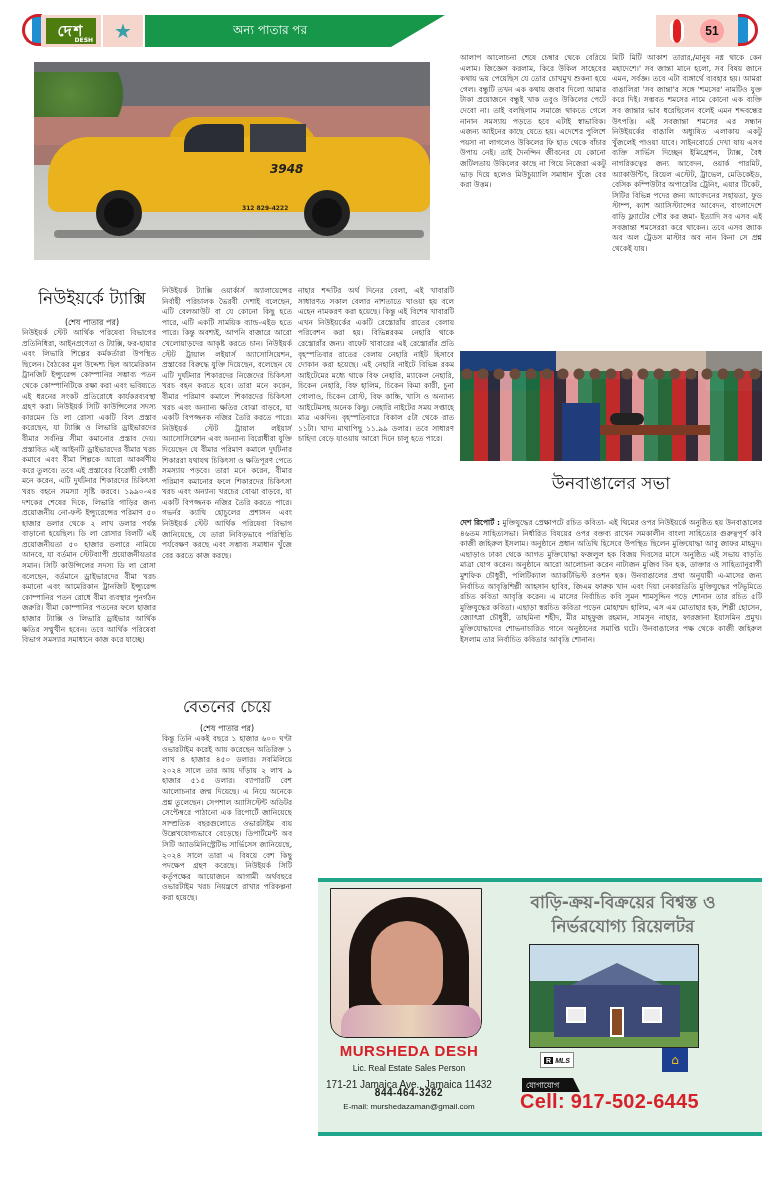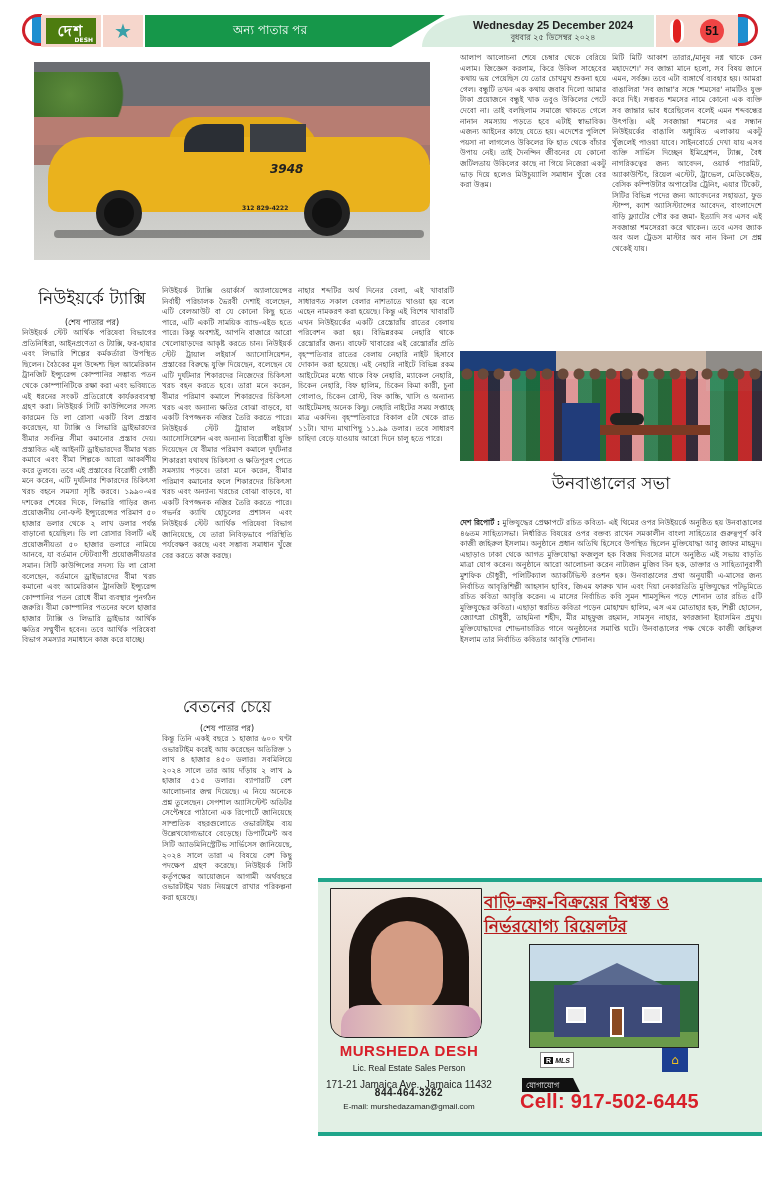--- a/index.html
+++ b/index.html
@@ -12,21 +12,21 @@
   .hdr .logo { position: absolute; left: 19px; top: -3px; width: 60px; height: 32px; background: #f6d6cc; display:flex; align-items:center; justify-content:center; }
   .hdr .logo .mark { width: 50px; height: 26px; background: #4d7c0f; color:#fff; font-weight:bold; font-size: 15px; letter-spacing: 2px; display:flex; align-items:center; justify-content:center; position:relative; }
   .hdr .logo .mark small { position:absolute; right:3px; bottom:1px; font-size:6px; letter-spacing:0; }
   .hdr .liberty { position: absolute; left: 81px; top: -3px; width: 40px; height: 32px; background: #f6d6cc; display:flex; align-items:center; justify-content:center; color:#3aa0a8; font-size: 20px; }
   .hdr .band { position: absolute; left: 123px; top: -3px; width: 300px; height: 32px; background: #16974a; color: #fff; font-size: 12px; display:flex; align-items:center; justify-content:center; padding-right: 50px; clip-path: polygon(0 0, 100% 0, 82% 100%, 0 100%); }
   .hdr .date { position: absolute; left: 400px; top: -3px; width: 232px; height: 32px; background: #d9ede0; display:flex; flex-direction:column; align-items:center; justify-content:center; padding-left: 30px; border-top-left-radius: 60px 40px; }
   .hdr .date .en { font-family: "Liberation Sans", sans-serif; font-weight: bold; font-size: 11px; color:#222; }
   .hdr .date .bn { font-size: 8px; color:#333; }
   .hdr .pg { position: absolute; left: 634px; top: -3px; width: 84px; height: 32px; background: #f6d6cc; }
   .hdr .pg .icon { position:absolute; left: 14px; top: 4px; width: 14px; height: 24px; background:#e02020; border-radius: 7px; border-left: 3px solid #fff; border-right: 3px solid #fff; }
-  .hdr .pg .num { position:absolute; left: 44px; top: 4px; width: 24px; height: 24px; border-radius: 50%; background:#ef4444; font-family:"Liberation Sans",sans-serif; font-weight:bold; font-size: 12px; display:flex; align-items:center; justify-content:center; }
+  .hdr .pg .num { position:absolute; left: 44px; top: 4px; width: 24px; height: 24px; border-radius: 50%; background:#fca5a5; font-family:"Liberation Sans",sans-serif; font-weight:bold; font-size: 12px; display:flex; align-items:center; justify-content:center; }
   .hdr .circ-r { position: absolute; left: 716px; top: -4px; width: 20px; height: 32px; border-radius: 0 16px 16px 0; border: 3px solid #d0202a; border-left: none; background: linear-gradient(90deg,#1e8fd0 0 60%, #fff 60% 100%); }
 
   
   .taxi { position: absolute; left: 34px; top: 62px; width: 396px; height: 198px; overflow:hidden;
     background: linear-gradient(180deg, #6b6d72 0 22%, #b77d72 22% 42%, #a5776f 42% 52%, #c9c9c6 52% 100%); }
   .taxi .road { position:absolute; left:0; right:0; bottom:0; height: 48%; background: linear-gradient(180deg,#c2c2be,#d6d6d2); }
   .taxi .bush { position:absolute; left: 0; top: 10px; width: 120px; height: 45px; background: radial-gradient(circle at 30% 50%, #5b8a3a, #3f6b2a 60%, transparent 62%); }
   .taxi .car { position:absolute; left: 14px; top: 75px; width: 382px; height: 75px; background: #eab21d; border-radius: 40px 30px 10px 10px; }
   .taxi .roof { position:absolute; left: 135px; top: 55px; width: 150px; height: 38px; background: #e3aa18; border-radius: 40px 60px 0 0; }
   .taxi .win1 { position:absolute; left: 150px; top: 62px; width: 60px; height: 28px; background:#2a2e34; border-radius: 20px 4px 0 0; }
@@ -58,21 +58,21 @@
   .ad { position:absolute; left: 318px; top: 878px; width: 444px; height: 258px; background: #e2f0e5; border-top: 4px solid #1fa58a; border-bottom: 4px solid #1fa58a; }
   .ad .portrait { position:absolute; left: 12px; top: 6px; width: 152px; height: 150px; border: 1.5px solid #222; border-radius: 0 0 16px 16px; overflow:hidden; background: linear-gradient(180deg,#f2e6de,#e6cfc2); }
   .ad .portrait .hair { position:absolute; left: 18px; top: 8px; width: 120px; height: 150px; background:#1c1410; border-radius: 60px 60px 20px 20px; }
   .ad .portrait .face { position:absolute; left: 40px; top: 32px; width: 72px; height: 92px; background:#d49c84; border-radius: 40px 40px 36px 36px; }
   .ad .portrait .scarf { position:absolute; left: 10px; top: 116px; width: 140px; height: 40px; background: linear-gradient(90deg,#d6a8b8,#e8d2b8,#c890b0); border-radius: 20px 20px 0 0; }
   .ad .name { position:absolute; left: 6px; top: 160px; width: 170px; text-align:center; font-family: "Liberation Sans", sans-serif; font-weight:bold; color:#d8202a; font-size: 15px; letter-spacing: .5px; }
   .ad .lic { position:absolute; left: 0; top: 181px; width: 182px; text-align:center; font-family: "Liberation Sans", sans-serif; font-size: 8.5px; color:#222; }
   .ad .addr { position:absolute; left: 0; top: 197px; width: 182px; text-align:center; font-family: "Liberation Sans", sans-serif; font-size: 10px; color:#222; }
   .ad .phone { position:absolute; left: 0; top: 205px; width: 182px; text-align:center; font-family: Liberation Sans, sans-serif; font-weight:bold; font-size: 10px; color:#222; letter-spacing:.5px; }
   .ad .email { position:absolute; left: 0; top: 220px; width: 182px; text-align:center; font-family: "Liberation Sans", sans-serif; font-size: 8px; color:#222; }
-  .ad .title { position:absolute; left: 166px; top: 8px; width: 278px; color:#b91c1c; font-size: 17px; line-height: 24px; font-weight:bold;text-decoration:underline; }
+  .ad .title { position:absolute; left: 166px; top: 8px; width: 278px; text-align:center; color:#737373; font-size: 17px; line-height: 24px; font-weight:bold; }
   .ad .house { position:absolute; left: 211px; top: 62px; width: 170px; height: 104px; border: 1.5px solid #222; overflow:hidden; background: linear-gradient(180deg,#c8dbe8 0 35%, #2f6b3c 35% 85%, #6a9a4a 85% 100%); }
   .ad .house .body { position:absolute; left: 24px; top: 40px; width: 126px; height: 52px; background:#3d4a78; }
   .ad .house .roof { position:absolute; left: 14px; top: 18px; width: 146px; height: 28px; background:#5a6a90; clip-path: polygon(10% 100%, 50% 0, 90% 100%); border-bottom: 2px solid #fff; }
   .ad .house .door { position:absolute; left: 80px; top: 62px; width: 14px; height: 30px; background:#8a4a22; border: 2px solid #fff; }
   .ad .house .win { position:absolute; top: 62px; width: 20px; height: 16px; background:#eee; border:2px solid #fff; }
   .ad .mls { position:absolute; left: 222px; top: 170px; width: 34px; height: 16px; border: 1px solid #888; background:#fff; font-family:"Liberation Sans",sans-serif; font-weight:bold; font-style: italic; font-size: 7px; display:flex; align-items:center; justify-content:center; gap:2px; }
   .ad .mls b { background:#111; color:#fff; padding: 0 2px; font-style: normal; }
   .ad .eho { position:absolute; left: 344px; top: 166px; width: 26px; height: 24px; background:#1c3f92; color:#f0c020; font-size: 12px; display:flex; align-items:center; justify-content:center; }
   .ad .contact-tag { position:absolute; left: 204px; top: 196px; width: 58px; height: 14px; background:#111; color:#fff; font-size: 8px; display:flex; align-items:center; padding-left: 4px; clip-path: polygon(0 0, 88% 0, 100% 100%, 0 100%); }
   .ad .cell { position:absolute; left: 202px; top: 208px; font-family:"Liberation Sans",sans-serif; font-weight:bold; color:#d8202a; font-size: 20px; letter-spacing: .3px; }
@@ -83,24 +83,20 @@
 <div class="hdr">
   <div class="circ-l"></div>
   <div class="logo">
     <div class="mark">
         <span>দেশ</span>
         <small>DESH</small>
       </div>
   </div>
   <div class="liberty">★</div>
   <div class="band">অন্য পাতার পর</div>
-  <div class="date">
-    <span class="en">Wednesday 25 December 2024</span>
-    <span class="bn">বুধবার ২৫ ডিসেম্বর ২০২৪</span>
-  </div>
   <div class="pg">
     <div class="icon"></div>
     <div class="num">51</div>
   </div>
   <div class="circ-r"></div>
 </div>
 
 <div class="taxi">
   <div class="bush"></div>
   <div class="road"></div>

